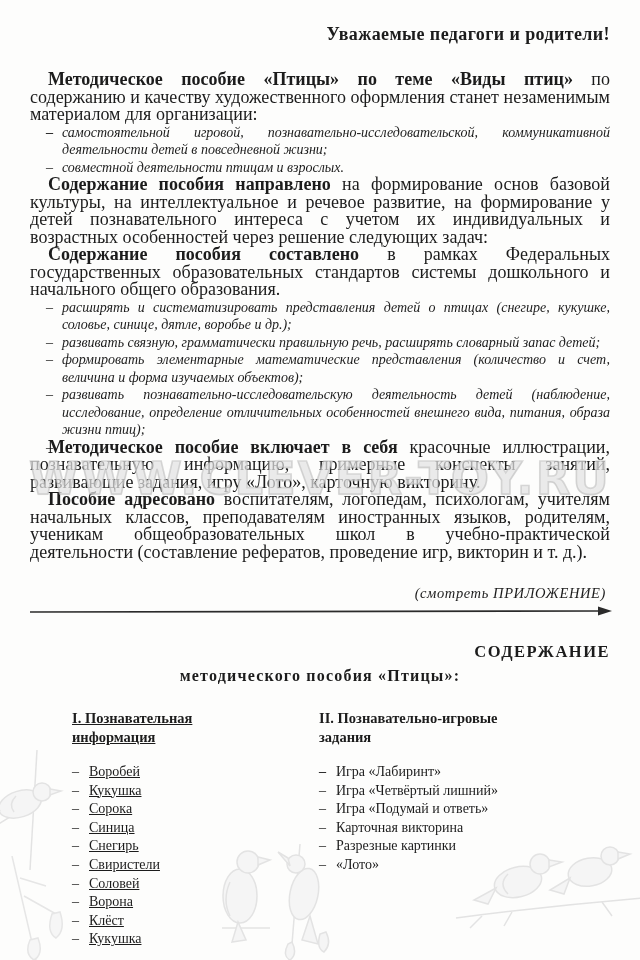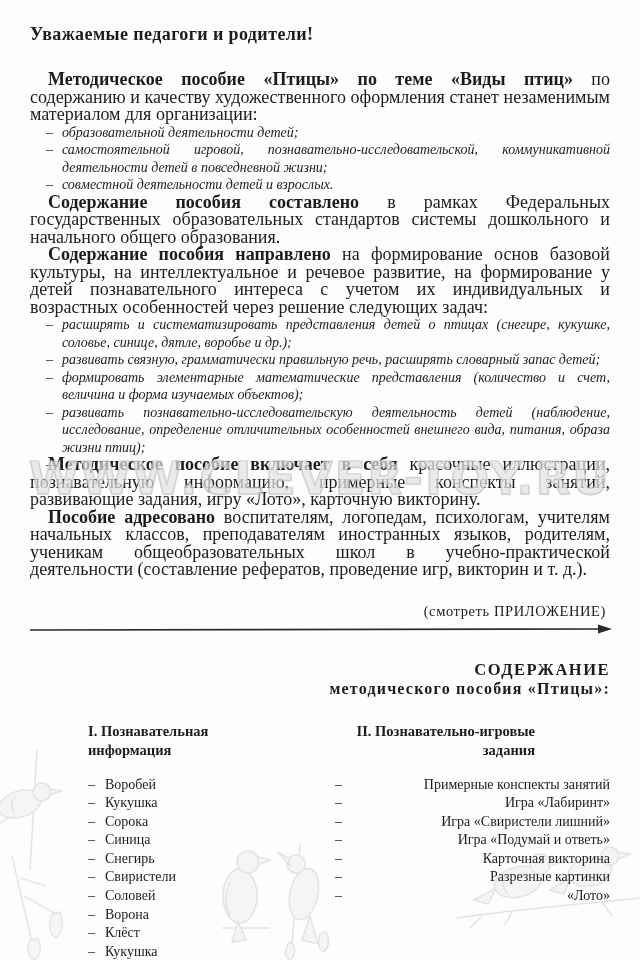--- a/index.html
+++ b/index.html
@@ -6,56 +6,56 @@
   html,body { margin:0; padding:0; background:#e9e9e9; }
   .page {
     position:relative; width:640px; height:960px; margin:0 auto;
     background:#fdfdfc; overflow:hidden;
     font-family:"Liberation Serif","DejaVu Serif",serif;
     color:#1c1c1c;
   }
   .content { position:relative; z-index:2; padding:18px 30px 0 30px; }
 
   .doc-title {
-    font-size:18px; font-weight:bold; text-align:left;
+    font-size:18px; font-weight:bold; text-align:right;
     letter-spacing:0.4px; margin:6px 0 26px 0;
   }
 
   .body-par {
     font-size:18px; line-height:17.5px; text-align:justify;
     text-indent:18px; margin:0;
   }
   .body-par b { font-weight:bold; }
 
   .task-list { margin:0; }
   .task-item {
     position:relative; font-size:14px; line-height:17.5px;
     font-style:italic; text-align:justify; padding-left:32px;
   }
   .task-item .dash { position:absolute; left:16px; top:0; }
   .task-item b { font-weight:normal; }
 
   .appendix-note {
-    margin-top:24px; font-size:14.5px; 
+    margin-top:24px; font-size:14.5px; font-style:italic;
     text-align:right; padding-right:4px; letter-spacing:0.6px;
   }
   .arrow-wrap { margin-top:2px; height:14px; }
 
   .toc-heading1 {
     margin-top:24px; text-align:right; font-weight:bold;
     font-size:16.5px; letter-spacing:1.5px;
   }
   .toc-heading2 {
-    text-align:right; font-weight:bold;
+    margin-top:5px; text-align:center; font-weight:bold;
     font-size:16px; letter-spacing:1.2px;
   }
 
   .toc-columns { display:flex; margin-top:24px; }
-  .toc-col-left  { margin-left:58px; width:247px; flex:none; }
-  .toc-col-right { flex:1;text-align:right; }
+  .toc-col-left  { margin-left:42px; width:247px; flex:none;text-decoration:underline; }
+  .toc-col-right { flex:1; }
   .toc-col-header { font-weight:bold; font-size:14.5px; line-height:19px; }
   .toc-col-left  .toc-col-header { width:150px; }
   .toc-col-right .toc-col-header { width:200px; }
   .toc-list { margin-top:16px; }
   .toc-item {
     position:relative; font-size:14px; line-height:18.6px; padding-left:17px;
   }
   .toc-item .dash { position:absolute; left:0; top:0; }
 
   .watermark {
@@ -141,28 +141,28 @@
 
   <div class="watermark">WWW.CLEVER-TOY.RU</div>
 
   <div class="content">
 
     <div class="doc-title">Уважаемые педагоги и родители!</div>
 
     <p class="body-par"><b>Методическое пособие «Птицы» по теме «Виды птиц»</b><span> по содержанию и качеству художественного оформления станет незаменимым материалом для организации:</span></p>
 
     <div class="task-list">
-      <div class="task-item"><span class="dash">–</span><span>образовательной деятельности детей;</span></div>
+      <div class="task-item"><span class="dash">–</span></div>
       <div class="task-item"><span class="dash">–</span><span>самостоятельной игровой, познавательно-исследовательской, коммуникативной деятельности детей в повседневной жизни;</span></div>
-      <div class="task-item"><span class="dash">–</span><span>совместной деятельности детей и взрослых.</span></div>
-    </div>
+      <div class="task-item"><span class="dash">–</span><span>совместной деятельности птицам и взрослых.</span></div>
+    </div>
+
+    <p class="body-par"><b>Содержание пособия направлено</b><span> на формирование основ базовой культуры, на интеллектуальное и речевое развитие, на формирование у детей познавательного интереса с учетом их индивидуальных и возрастных особенностей через решение следующих задач:</span></p>
 
     <p class="body-par"><b>Содержание пособия составлено</b><span> в рамках Федеральных государственных образовательных стандартов системы дошкольного и начального общего образования.</span></p>
-
-    <p class="body-par"><b>Содержание пособия направлено</b><span> на формирование основ базовой культуры, на интеллектуальное и речевое развитие, на формирование у детей познавательного интереса с учетом их индивидуальных и возрастных особенностей через решение следующих задач:</span></p>
 
     <div class="task-list">
       <div class="task-item"><span class="dash">–</span><span>расширять и систематизировать представления детей </span><b>о птицах</b><span> (снегире, кукушке, соловье, синице, дятле, воробье и др.);</span></div>
       <div class="task-item"><span class="dash">–</span><span>развивать связную, грамматически правильную речь, расширять словарный запас детей;</span><b></b><span></span></div>
       <div class="task-item"><span class="dash">–</span><span>формировать элементарные математические представления (количество и счет, величина и форма изучаемых объектов);</span><b></b><span></span></div>
       <div class="task-item"><span class="dash">–</span><span>развивать познавательно-исследовательскую деятельность детей (наблюдение, исследование, определение отличительных особенностей внешнего вида, питания, образа жизни птиц);</span><b></b><span></span></div>
       <div class="task-item"><span class="dash">–</span><b></b><span></span></div>
     </div>
 
     <p class="body-par"><b>Методическое пособие включает в себя</b><span> красочные иллюстрации, познавательную информацию, примерные конспекты занятий, развивающие задания, игру «Лото», карточную викторину.</span></p>
@@ -195,23 +195,23 @@
           <div class="toc-item"><span class="dash">–</span><span>Соловей</span></div>
           <div class="toc-item"><span class="dash">–</span><span>Ворона</span></div>
           <div class="toc-item"><span class="dash">–</span><span>Клёст</span></div>
           <div class="toc-item"><span class="dash">–</span><span>Кукушка</span></div>
         </div>
       </div>
 
       <div class="toc-col-right">
         <div class="toc-col-header">II. Познавательно-игровые задания</div>
         <div class="toc-list">
-          <div class="toc-item"><span class="dash">–</span><span>Примерные конспекты занятий</span></div>
+          <div class="toc-item"><span class="dash">–</span></div>
           <div class="toc-item"><span class="dash">–</span><span>Игра «Лабиринт»</span></div>
-          <div class="toc-item"><span class="dash">–</span><span>Игра «Свиристели лишний»</span></div>
+          <div class="toc-item"><span class="dash">–</span><span>Игра «Четвёртый лишний»</span></div>
           <div class="toc-item"><span class="dash">–</span><span>Игра «Подумай и ответь»</span></div>
           <div class="toc-item"><span class="dash">–</span><span>Карточная викторина</span></div>
           <div class="toc-item"><span class="dash">–</span><span>Разрезные картинки</span></div>
           <div class="toc-item"><span class="dash">–</span><span>«Лото»</span></div>
         </div>
       </div>
 
     </div>
   </div>
 </div>

